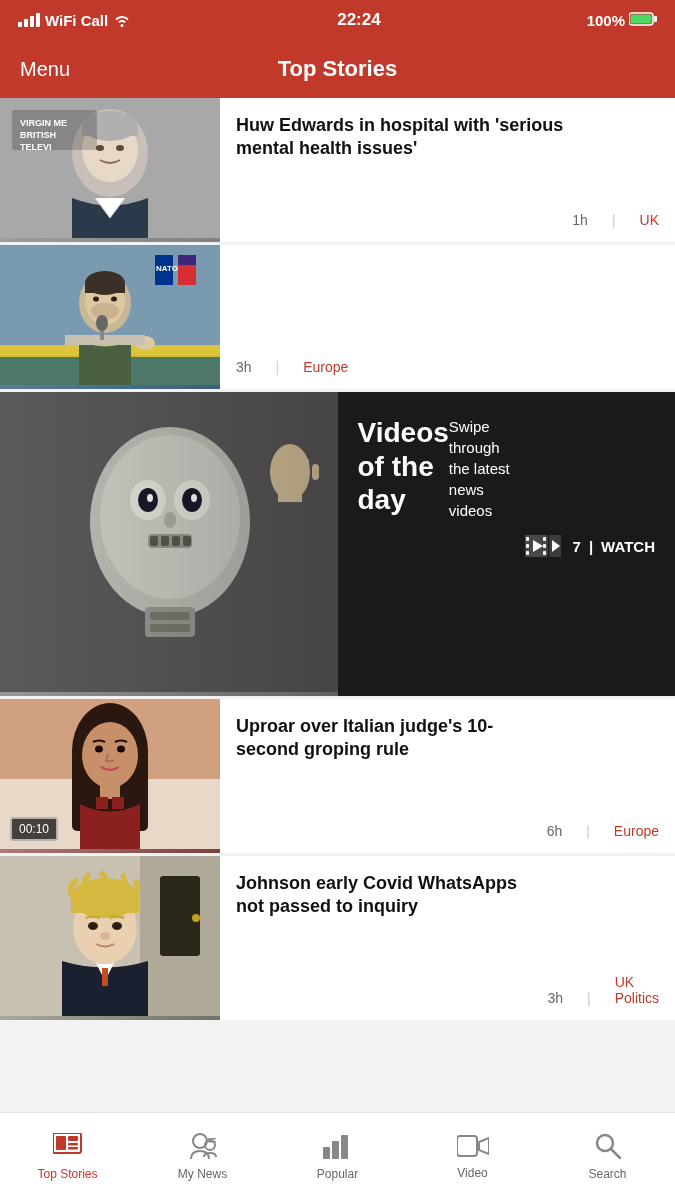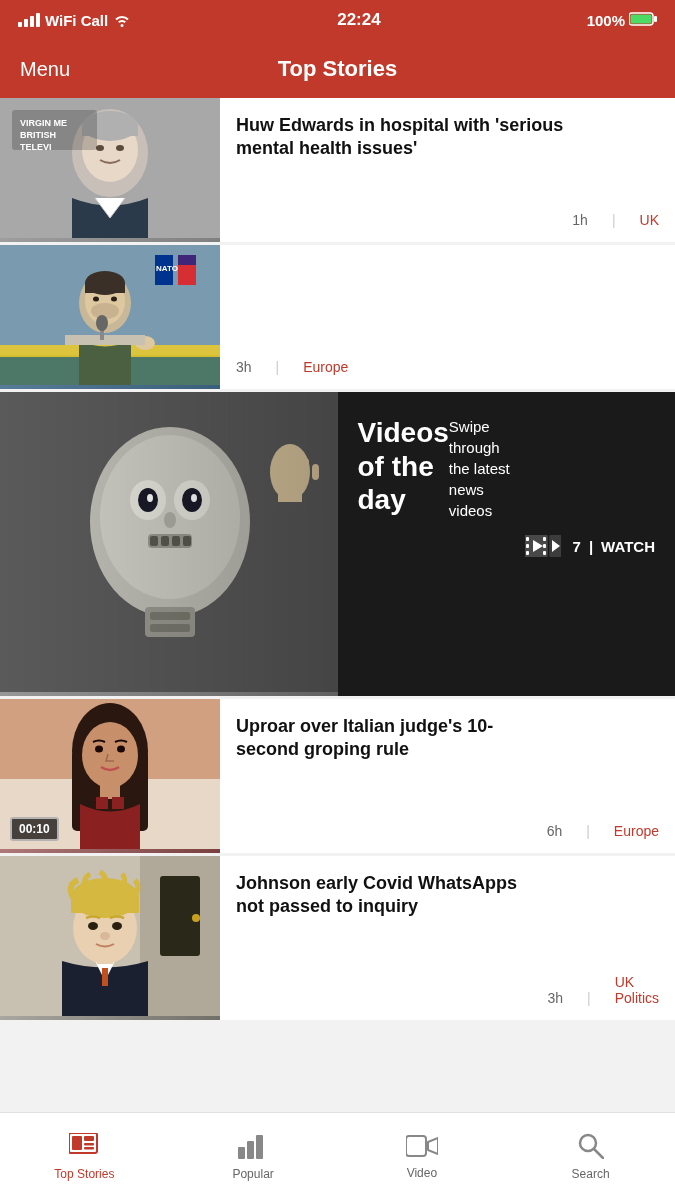--- a/index.html
+++ b/index.html
@@ -401,21 +401,21 @@
           </svg>
         </span>
         <span style="margin-left:4px;">7</span>
         <span>|</span>
         <span>WATCH</span>
       </div>
     </div>
   </div>
 
   <div class="news-item">
-    <div class="news-item-image img-woman" style="position:relative;font-weight:bold;">
+    <div class="news-item-image img-woman" style="position:relative;">
       <svg width="220" height="150" viewBox="0 0 220 150" xmlns="http://www.w3.org/2000/svg">
         <rect width="220" height="150" fill="#c08080"></rect>
 
         <rect x="0" y="80" width="220" height="70" fill="#e8d8c8"></rect>
         <rect x="0" y="0" width="220" height="80" fill="#d0a080"></rect>
 
         <ellipse cx="110" cy="52" rx="38" ry="48" fill="#2a1810"></ellipse>
         <rect x="72" y="52" width="76" height="80" fill="#2a1810" rx="5"></rect>
 
         <ellipse cx="110" cy="56" rx="28" ry="33" fill="#c8906a"></ellipse>
@@ -512,20 +512,34 @@
         <rect x="0" y="0" width="28" height="20" rx="2" fill="none" stroke="#c0392b" stroke-width="2"></rect>
         <rect x="3" y="3" width="10" height="14" rx="1" fill="#c0392b"></rect>
         <rect x="15" y="3" width="10" height="5" rx="1" fill="#c0392b"></rect>
         <rect x="15" y="10" width="10" height="2.5" rx="1" fill="#c0392b"></rect>
         <rect x="15" y="14" width="10" height="2.5" rx="1" fill="#c0392b"></rect>
       </svg>
     </div>
     <span class="tab-item-label">Top Stories</span>
   </div>
 
+  <div class="tab-item">
+    <div class="tab-item-icon">
+      <svg width="30" height="26" viewBox="0 0 30 26" fill="#888" xmlns="http://www.w3.org/2000/svg">
+        <circle cx="12" cy="8" r="7" fill="none" stroke="#888" stroke-width="2"></circle>
+        <path d="M3 26 Q3 18 12 18 Q21 18 21 26" fill="none" stroke="#888" stroke-width="2"></path>
+        <circle cx="22" cy="12" r="5" fill="none" stroke="#888" stroke-width="2"></circle>
+        <path d="M16 24 Q16 20 22 20 Q28 20 28 24" fill="none" stroke="#888" stroke-width="2"></path>
+
+        <rect x="20" y="5" width="8" height="1.5" rx="0.75" fill="#888"></rect>
+        <rect x="20" y="8" width="8" height="1.5" rx="0.75" fill="#888"></rect>
+      </svg>
+    </div>
+    <span class="tab-item-label">My News</span>
+  </div>
 
   <div class="tab-item">
     <div class="tab-item-icon">
       <svg width="30" height="26" viewBox="0 0 30 26" fill="#888" xmlns="http://www.w3.org/2000/svg">
         <rect x="0" y="14" width="7" height="12" rx="1" fill="#888"></rect>
         <rect x="9" y="8" width="7" height="18" rx="1" fill="#888"></rect>
         <rect x="18" y="2" width="7" height="24" rx="1" fill="#888"></rect>
       </svg>
     </div>
     <span class="tab-item-label">Popular</span>

